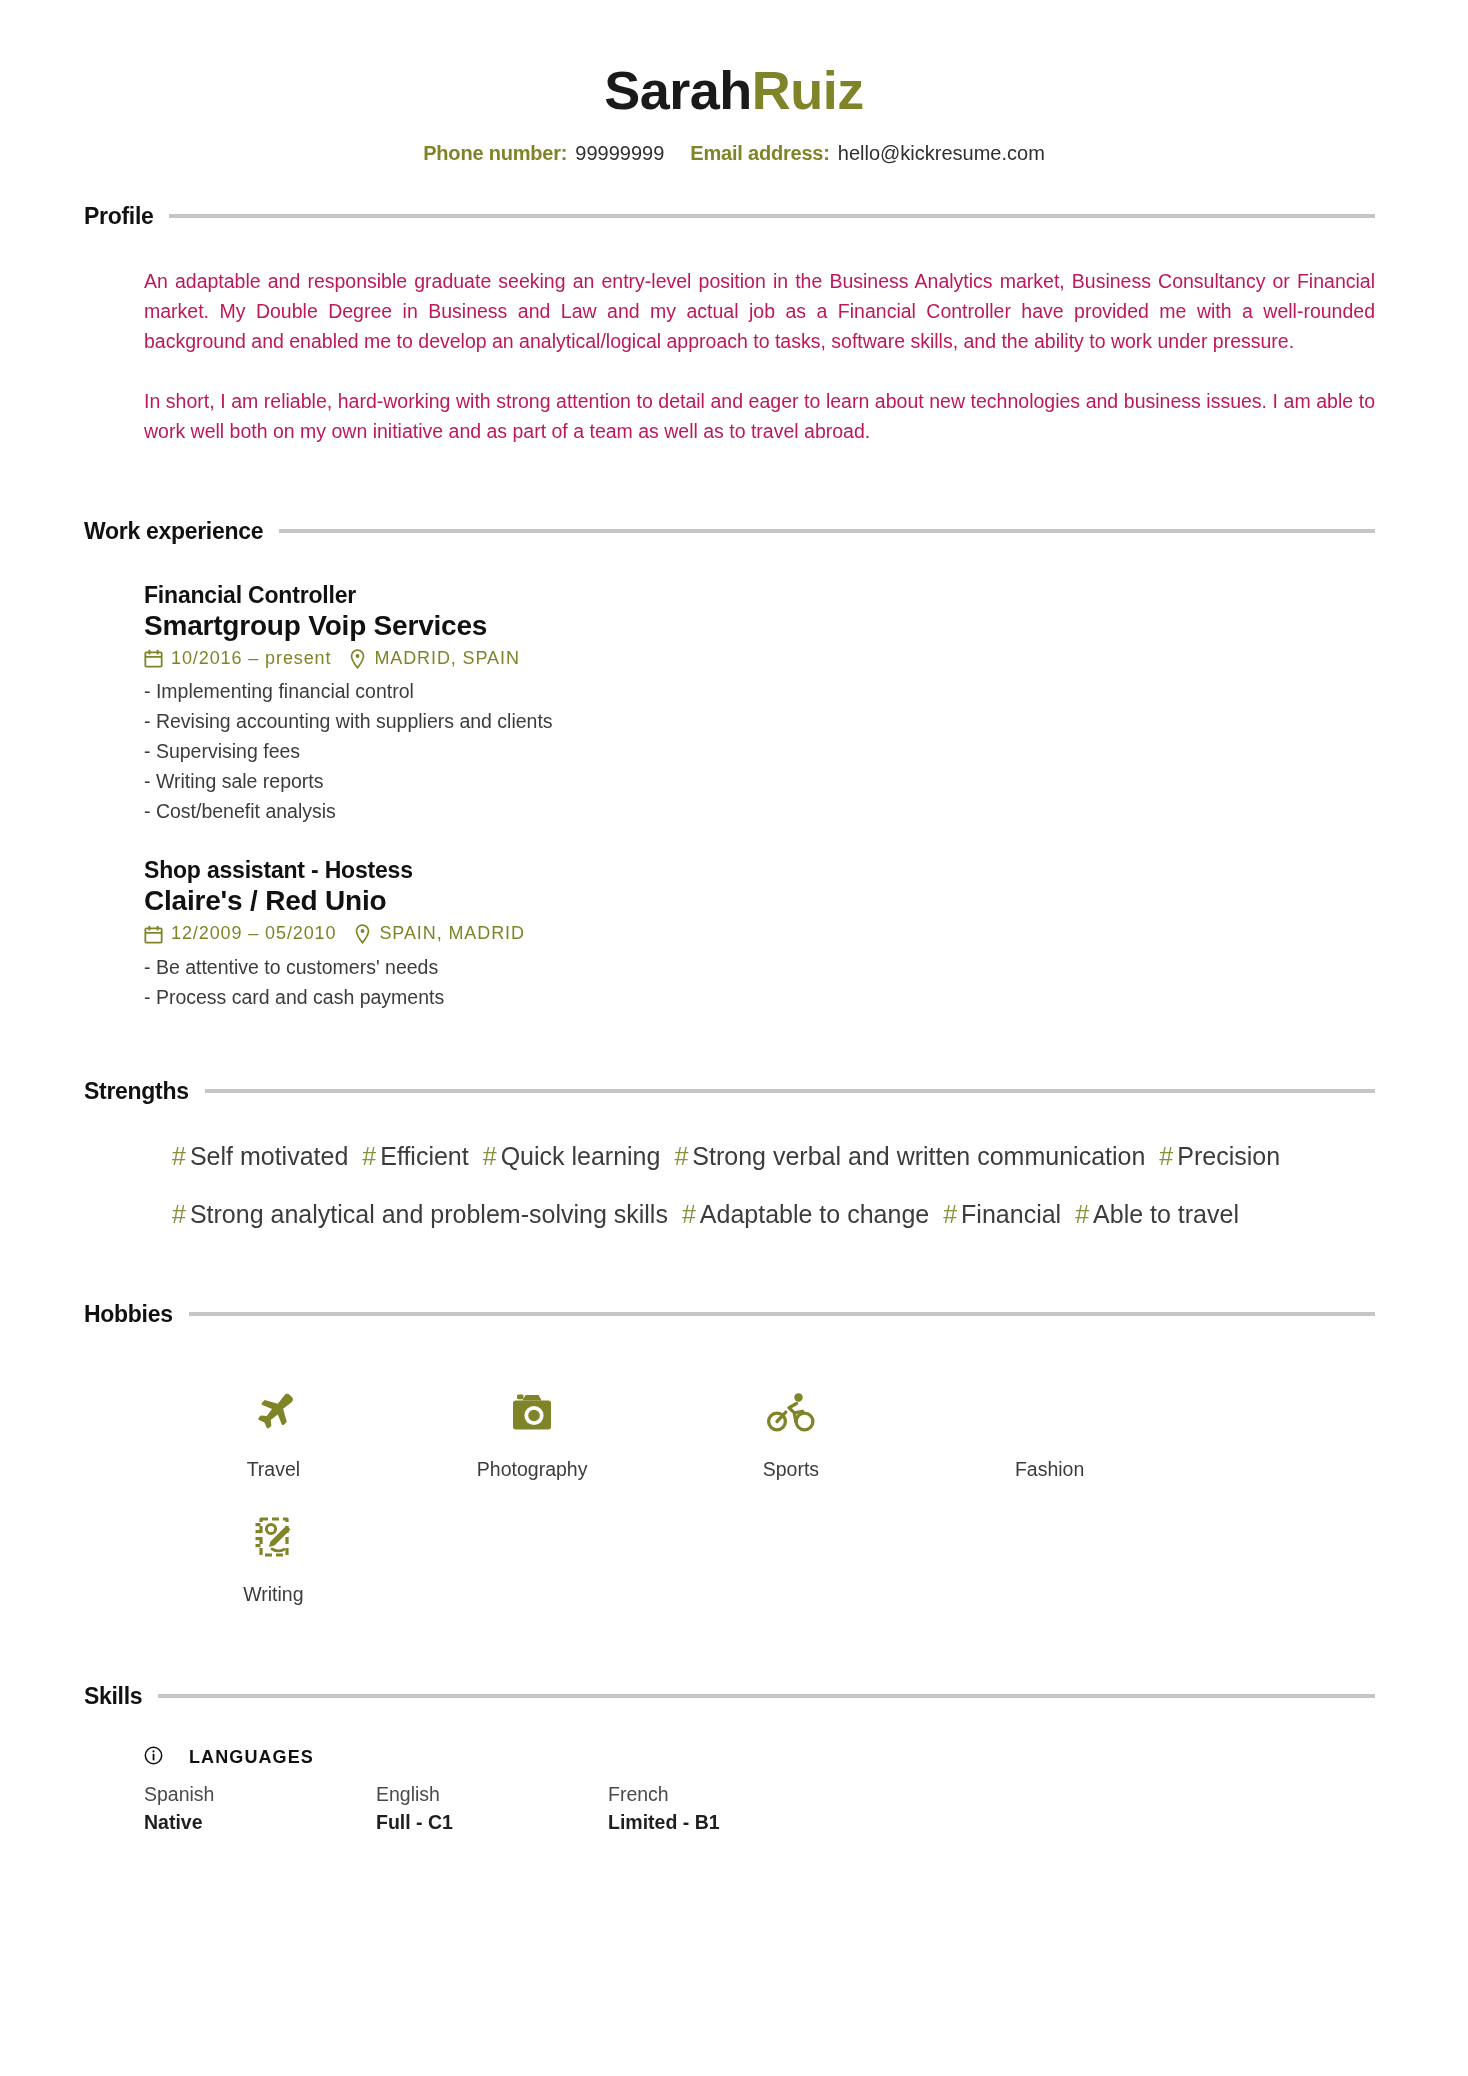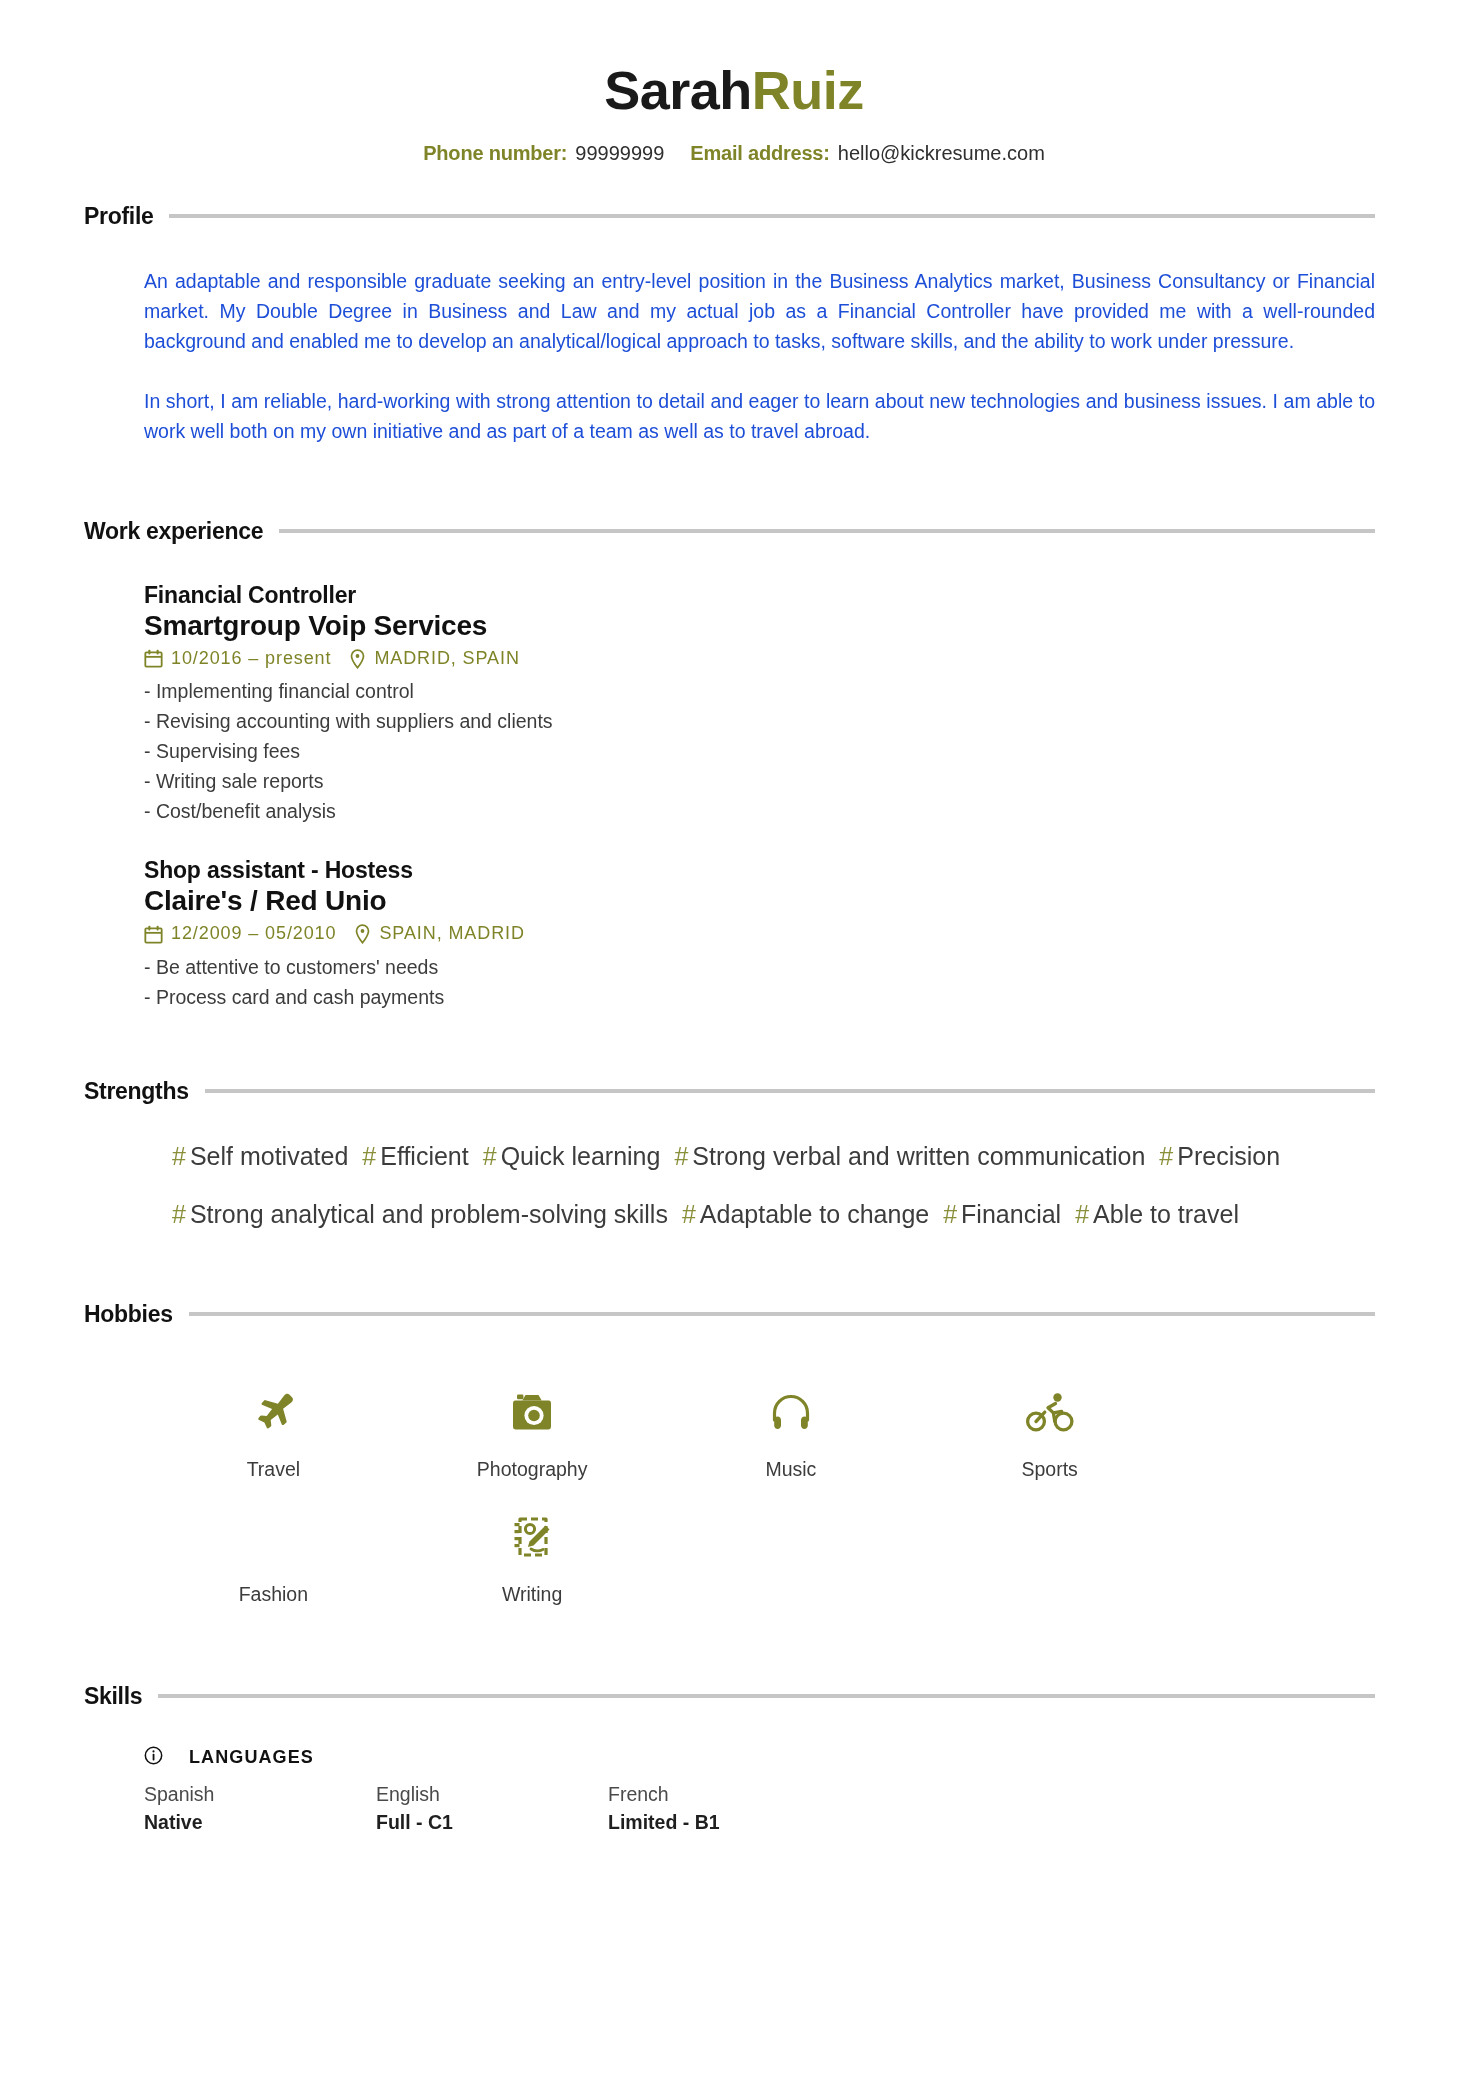--- a/index.html
+++ b/index.html
@@ -81,21 +81,21 @@
     background: #c6c6c6;
   }
 
   
   .block { padding-left: 60px; }
 
   .para {
     font-size: 19.5px;
     line-height: 30px;
     text-align: justify;
-    color: #1d4ed8;
+    color: #be185d;
     margin: 0;
   }
   .para + .para { margin-top: 30px; }
 
   
   .job-title {
     font-size: 23px;
     font-weight: 700;
     color: #111111;
     letter-spacing: -0.2px;
@@ -348,30 +348,20 @@
               <rect x="5" y="10.5" width="38" height="29" rx="2.4"></rect>
               <path d="M17.5 5h13l3.2 5.5H14.3z"></path>
               <rect x="9" y="4.6" width="6.4" height="4.6" rx="1.2"></rect>
               <circle cx="26" cy="25.5" r="9.6" fill="#ffffff"></circle>
               <circle cx="26" cy="25.5" r="5.8" fill="#7e8427"></circle>
             </svg>
           </div>
           <div class="hobby-label">Photography</div>
         </div>
 
-        <div class="hobby">
-          <div class="hobby-icon">
-            <svg width="46" height="46" viewBox="0 0 46 46" fill="none">
-              <path d="M6.5 31V24c0-9.1 7.4-16.5 16.5-16.5S39.5 14.9 39.5 24v7" stroke="#7e8427" stroke-width="3.2" stroke-linecap="round"></path>
-              <path d="M9.6 27.5c1.9 0 3.4 1.6 3.4 3.5v5.6c0 1.9-1.5 3.5-3.4 3.5S6.2 38.5 6.2 36.6V31c0-1.9 1.5-3.5 3.4-3.5z" fill="#7e8427"></path>
-              <path d="M36.4 27.5c1.9 0 3.4 1.6 3.4 3.5v5.6c0 1.9-1.5 3.5-3.4 3.5S33 38.5 33 36.6V31c0-1.9 1.5-3.5 3.4-3.5z" fill="#7e8427"></path>
-            </svg>
-          </div>
-          <div class="hobby-label">Music</div>
-        </div>
 
         <div class="hobby">
           <div class="hobby-icon">
             <svg width="50" height="44" viewBox="0 0 50 44" fill="none">
               <circle cx="32.5" cy="7.5" r="4.2" fill="#7e8427"></circle>
               <path d="M30.5 13.5l-7.5 4.2 5.4 5.2 1.4 8.6" stroke="#7e8427" stroke-width="3.3" stroke-linecap="round" stroke-linejoin="round"></path>
               <path d="M28.4 22.9l8.2-1.6" stroke="#7e8427" stroke-width="3.3" stroke-linecap="round"></path>
               <circle cx="11" cy="31.5" r="8.4" stroke="#7e8427" stroke-width="3.3"></circle>
               <circle cx="38.5" cy="31.5" r="8.4" stroke="#7e8427" stroke-width="3.3"></circle>
               <path d="M11 31.5l8.8-9.4" stroke="#7e8427" stroke-width="3.3" stroke-linecap="round"></path>

